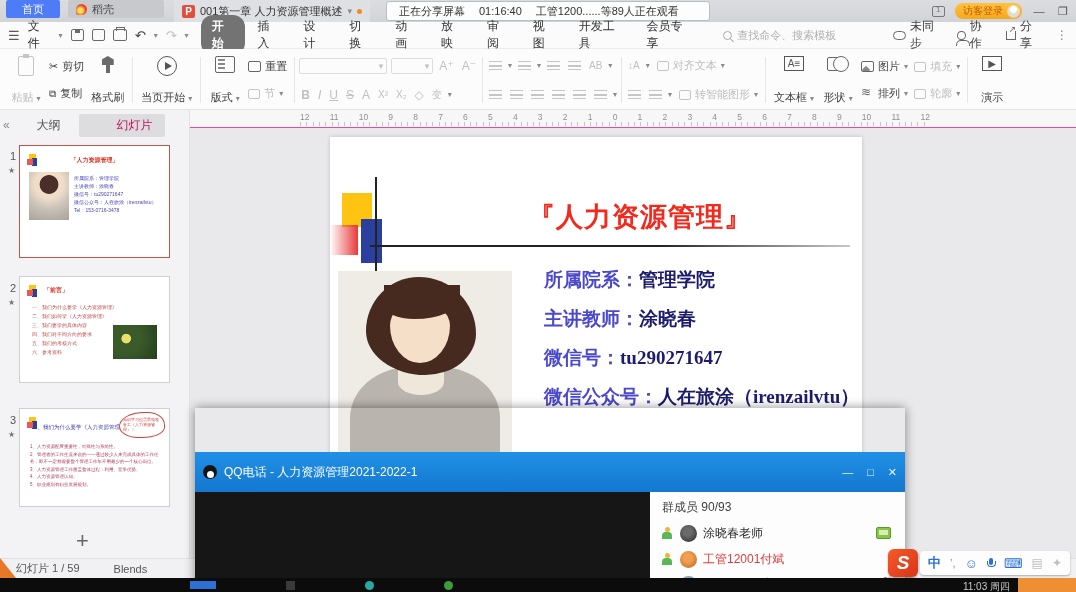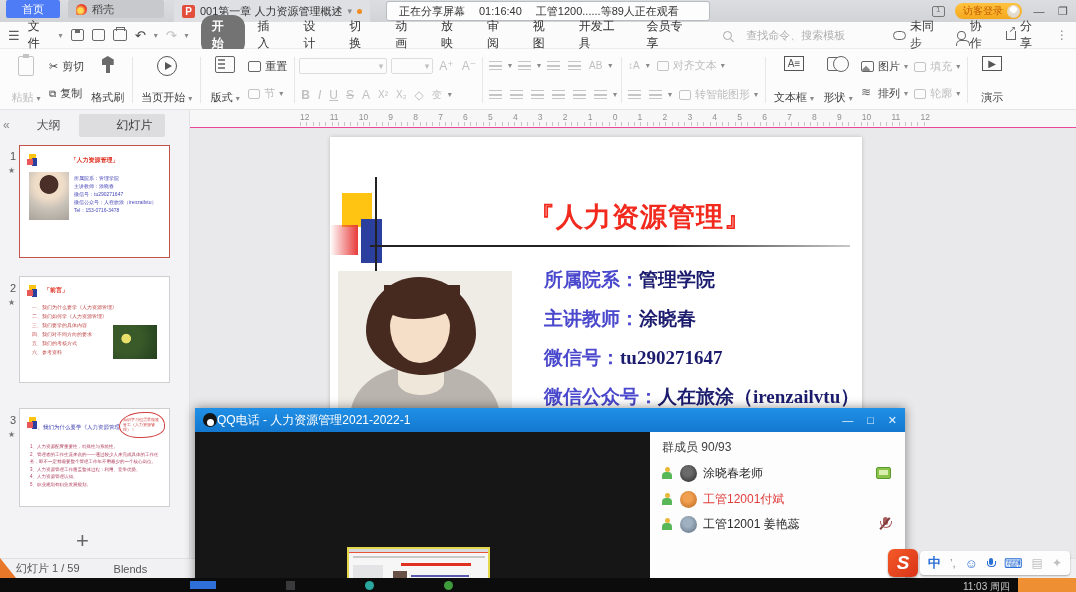--- a/index.html
+++ b/index.html
@@ -30,21 +30,21 @@
   .file-label { font-size:12px; color:#333; }
   .qa-icon { width:14px; height:12px; border:1.2px solid #6a6a6a; border-radius:2px; position:relative; }
   .qa-icon.save::after { content:""; position:absolute; left:3px; top:-1px; width:5px; height:4px; background:#6a6a6a; }
   .qa-icon.print::before { content:""; position:absolute; left:2px; top:-3px; width:7px; height:3px; border:1.2px solid #6a6a6a; border-bottom:none; }
   .qa-icon.preview::after { content:""; position:absolute; right:-3px; bottom:-3px; width:5px; height:5px; border:1.2px solid #6a6a6a; border-radius:50%; background:#fbfbfc; }
   .undo { color:#444; font-size:13px; }
   .redo { color:#c3c3c3; font-size:13px; }
   .ribbon-tabs { display:flex; align-items:center; gap:2px; margin-left:4px; }
   .rtab { padding:3px 11px; font-size:12px; color:#333; }
   .rtab.active { background:#737373; color:#fff; border-radius:12px; font-weight:bold; }
-  .cmd-search { display:flex; align-items:center; gap:14px; margin-left:14px; width:170px; height:18px; color:#b0b0b0; font-size:11px; }
+  .cmd-search { display:flex; align-items:center; gap:5px; margin-left:14px; width:170px; height:18px; color:#b0b0b0; font-size:11px; }
   .lens { width:9px; height:9px; border:1.3px solid #a8a8a8; border-radius:50%; position:relative; }
   .lens::after { content:""; position:absolute; right:-3px; bottom:-3px; width:4px; height:1.3px; background:#a8a8a8; transform:rotate(45deg); }
   .mb-right { margin-left:auto; display:flex; align-items:center; gap:14px; color:#3d3d3d; font-size:12px; }
   .mb-item { display:flex; align-items:center; gap:4px; }
   .cloud-ic { width:14px; height:9px; border-radius:6px; border:1.2px solid #666; }
   .person-ic { width:9px; height:9px; border:1.2px solid #666; border-radius:50%; position:relative; }
   .person-ic::after{ content:""; position:absolute; left:-2px; top:8px; width:12px; height:5px; border:1.2px solid #666; border-bottom:none; border-radius:5px 5px 0 0; }
   .share-ic { width:11px; height:9px; border:1.2px solid #666; border-top:none; position:relative; }
   .share-ic::after{ content:"↗"; position:absolute; left:2px; top:-7px; font-size:9px; color:#666; }
 
@@ -87,21 +87,21 @@
   .arrange-ic::after{ content:"≋"; position:absolute; left:0; top:-3px; font-size:12px; color:#666; }
   .fill-ic, .outline-ic { width:12px; height:10px; border:1.2px solid #c4c4c4; border-radius:2px; }
   .present-big { overflow:hidden; }
 
   
   .workspace { position:absolute; left:0; top:110px; width:1076px; height:448px; display:flex; }
   .sidebar { position:relative; width:190px; height:100%; background:#f3f3f5; border-right:1px solid #e2e2e4; }
   .collapse { position:absolute; left:3px; top:8px; color:#8a8a8a; font-size:12px; }
   .pane-tabs { position:absolute; left:0; top:4px; width:100%; display:flex; justify-content:center; gap:6px; font-size:12px; color:#555; }
   .ptab { padding:3px 12px; }
-  .ptab.active { background:#dddddf; border-radius:2px; color:#404040;padding-left:38px; }
+  .ptab.active { background:#dddddf; border-radius:2px; color:#be185d;padding-left:38px; }
   .thumb-num { position:absolute; left:6px; width:14px; text-align:center; font-size:11px; color:#555; }
   .thumb-mark { position:absolute; left:8px; font-size:8px; color:#777; }
   .thumb { position:absolute; left:19px; width:151px; background:#fff; border:1px solid #cfcfcf; }
   .thumb.selected { border:1.5px solid #c0544a; }
   .mini-deco { position:absolute; left:7px; top:8px; width:12px; height:12px; }
   .mini-deco i { position:absolute; display:block; }
   .md-y { left:2px; top:0; width:7px; height:7px; background:#ffc312; }
   .md-b { left:5px; top:4px; width:5px; height:8px; background:#2b3f9e; }
   .md-r { left:0; top:5px; width:6px; height:6px; background:#e85858; }
   .mini-title { position:absolute; left:0; width:100%; text-align:center; font-size:6px; color:#e03020; font-weight:bold; }
@@ -147,21 +147,21 @@
   .taskbar { position:absolute; left:0; top:578px; width:1076px; height:14px; background:#0c0c0d; z-index:60; display:flex; align-items:center; gap:70px; padding-left:190px; }
   .tk-blue { width:26px; height:8px; background:#2e6fd8; }
   .tk-sq { width:9px; height:9px; background:#3a3a3c; }
   .tk-teal { width:9px; height:9px; border-radius:50%; background:#2aa8a0; }
   .tk-green { width:9px; height:9px; border-radius:50%; background:#3f9c3a; }
   .tk-time { position:absolute; right:66px; top:2px; color:#c9c9c9; font-size:10px; }
   .tk-orange { position:absolute; right:0; top:0; width:58px; height:14px; background:#ef8f33; }
 
   
   .qq { position:absolute; left:195px; top:408px; width:710px; height:184px; z-index:50; box-shadow:0 0 10px rgba(0,0,0,.45); }
-  .qq-title { height:24px; background:linear-gradient(#2090e6,#1478cf); display:flex; align-items:center; padding:0 8px; color:#fff; font-size:12px; }
+  .qq-title { height:40px; background:linear-gradient(#2090e6,#1478cf); display:flex; align-items:center; padding:0 8px; gap:7px; color:#fff; font-size:12px;margin-top:44px; }
   .penguin { width:14px; height:14px; border-radius:50%; background:#141414; position:relative; }
   .penguin::after{ content:""; position:absolute; left:3.5px; top:6px; width:7px; height:7px; border-radius:50%; background:#fff; }
   .qq-sys { margin-left:auto; display:flex; gap:14px; color:#eaf4ff; font-size:11px; }
   .qq-body { display:flex; height:160px; }
   .qq-video { position:relative; width:455px; background:#161616; }
   .preview { position:absolute; left:152px; top:115px; width:143px; height:62px; border:2px solid #e3d84a; background:#f6f6f7; overflow:hidden; }
   .pv-bar { position:absolute; left:0; top:0; width:100%; height:4px; background:#d9dadd; border-bottom:1px solid #e8543a; }
   .pv-line { position:absolute; background:#c9c9cc; height:2px; }
   .pv-title { position:absolute; left:52px; top:14px; width:70px; height:2.5px; background:#e03020; }
   .pv-photo { position:absolute; left:44px; top:22px; width:14px; height:18px; background:#6a5148; }

